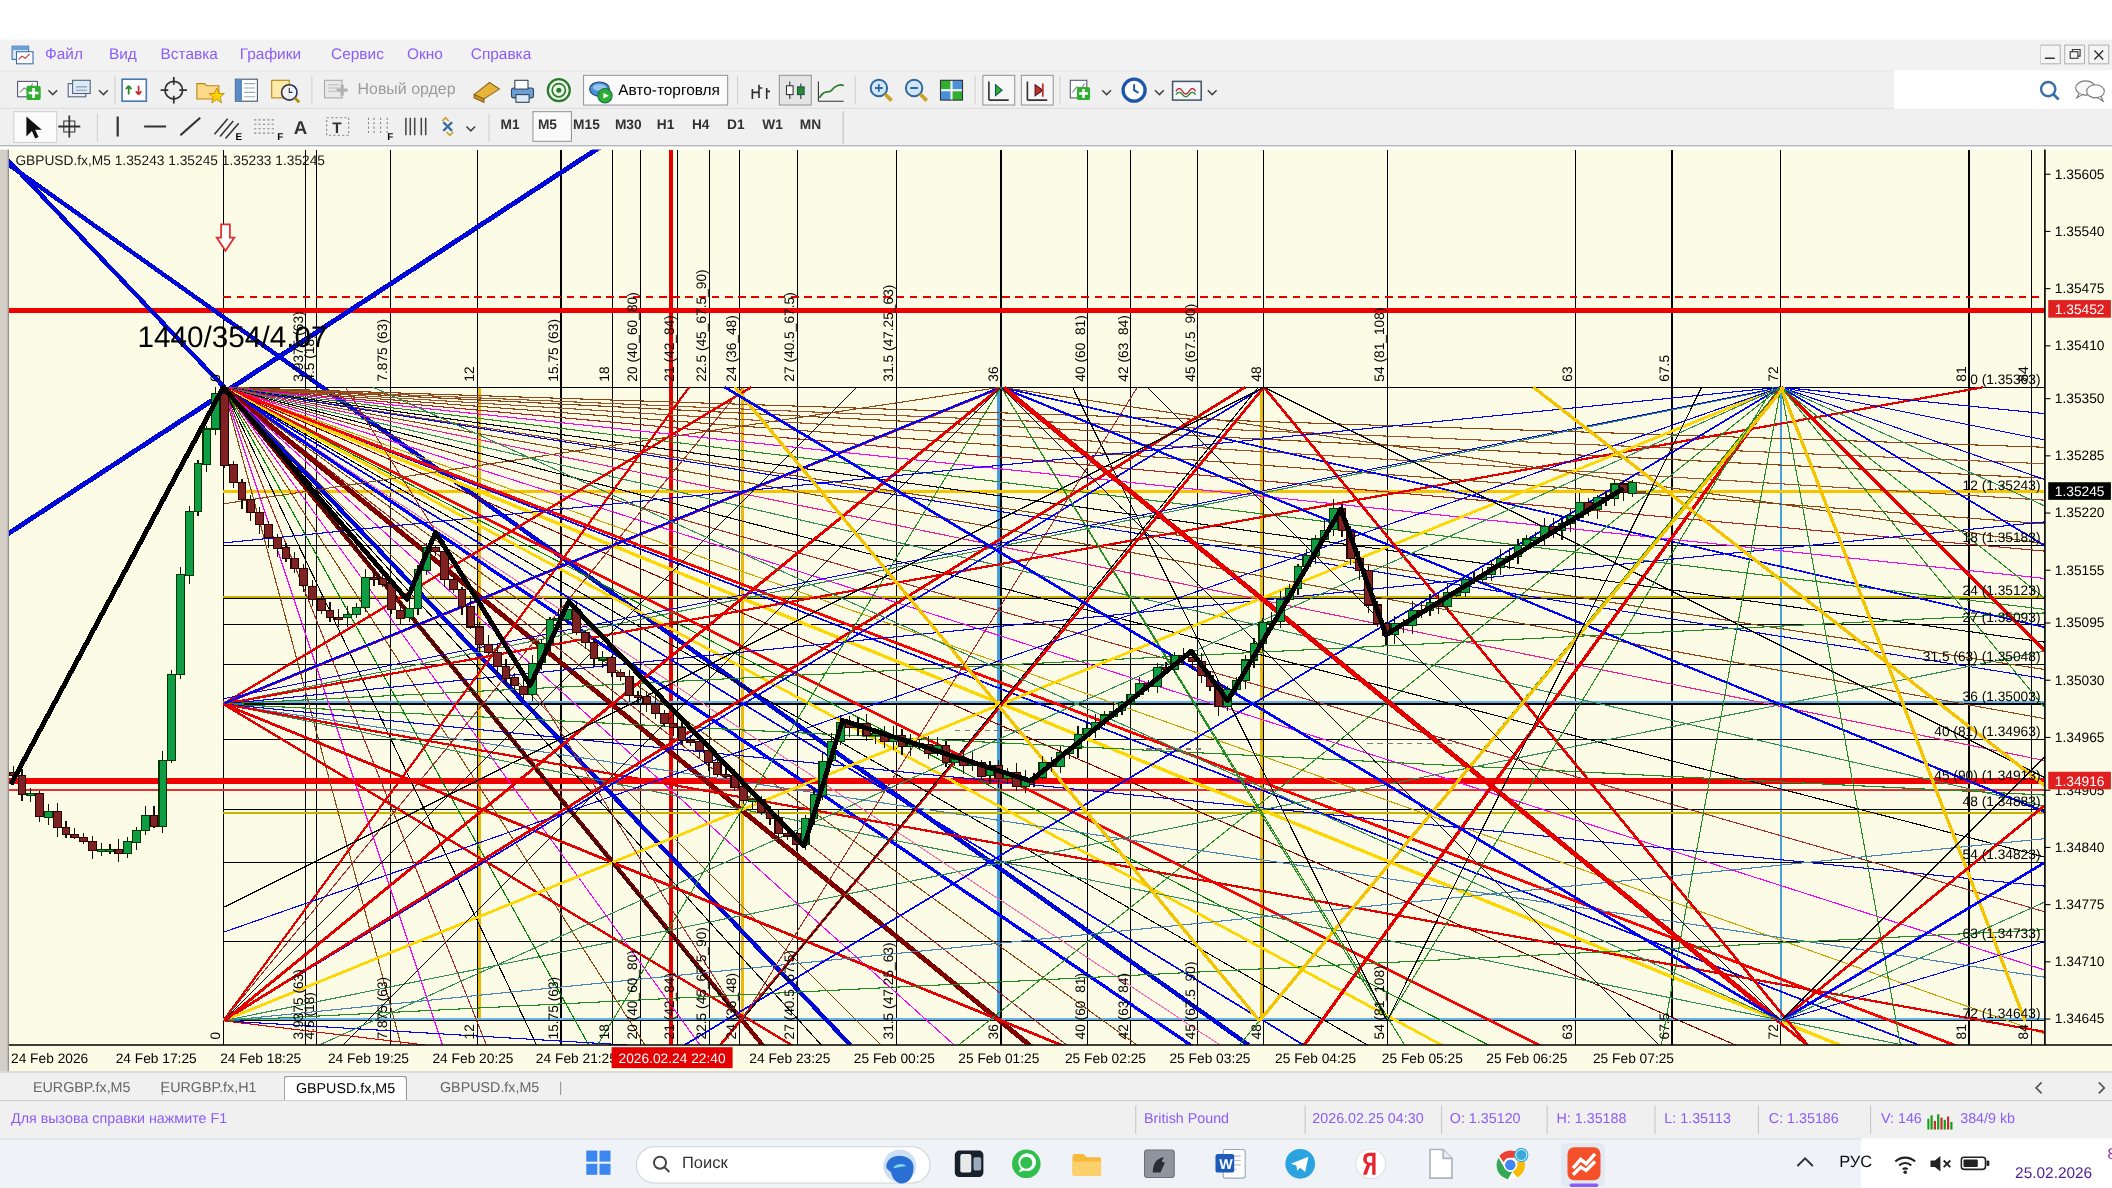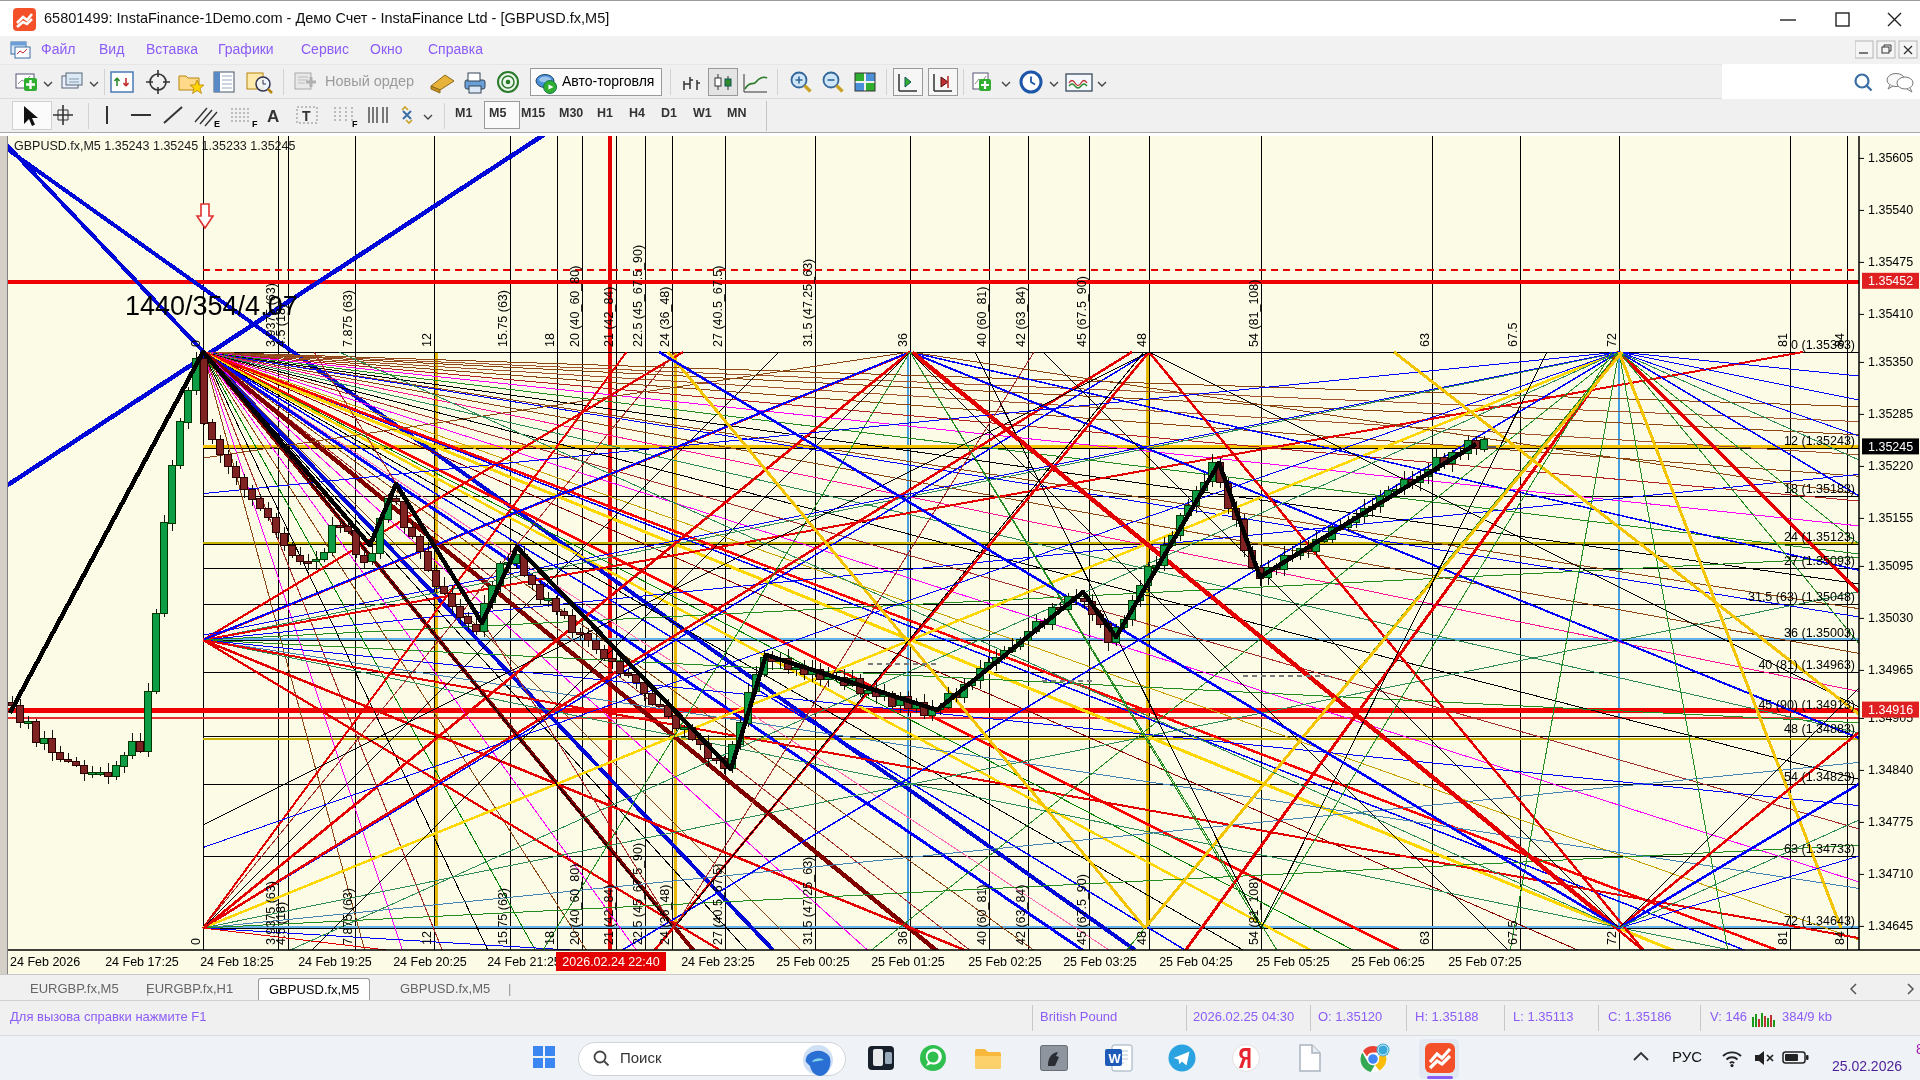--- a/index.html
+++ b/index.html
@@ -14,21 +14,21 @@
 #tb1{left:0;top:64px;width:1722px;height:35px;background:#f0f0f0;border-top:1px solid #e6e6e6;border-bottom:1px solid #dcdcdc}
 #tb2{left:0;top:99px;width:1920px;height:34px;background:#f0f0f0;border-bottom:1px solid #a8a8a8}
 .sep{position:absolute;top:4px;width:1px;height:26px;background:#d2d2d2}
 .tf{position:absolute;top:7px;font-size:12.5px;font-weight:bold;color:#333}
 #tabs{left:0;top:974px;width:1920px;height:26px;background:#f0f0f0;border-top:1px solid #c8c8c8}
 .tab{position:absolute;top:3px;height:23px;font-size:13px;color:#666;padding:3px 10px}
 .tab.on{background:#fff;border:1px solid #999;border-bottom:0;color:#000;border-radius:3px 3px 0 0}
 #status{left:0;top:1000px;width:1920px;height:35px;background:#f0f0f0;border-top:1px solid #d0d0d0}
 #status span{position:absolute;top:8px;font-size:13px;color:#8b5cf6}
 #status i{position:absolute;top:4px;width:1px;height:26px;background:#c8c8c8}
-#bar{left:0;top:1035px;width:1920px;height:45px;background:#eff3f8;border-top:1px solid #d8dce2}
+#bar{left:0;top:1035px;width:1692px;height:45px;background:#eff3f8;border-top:1px solid #d8dce2}
 </style></head>
 <body>
 <div id="page">
 
 <svg class="abs" style="left:0;top:0" width="1920" height="1080" xmlns="http://www.w3.org/2000/svg">
       <rect x="8" y="136" width="1912" height="838" fill="#FCFCE6"></rect>
       <defs>
         <clipPath id="pc">
           <rect x="8" y="136" width="1851" height="814"></rect>
         </clipPath>
@@ -712,32 +712,20 @@
         <text x="1196" y="966" font-size="12.5" fill="#000" text-anchor="middle">25 Feb 04:25</text>
         <text x="1293" y="966" font-size="12.5" fill="#000" text-anchor="middle">25 Feb 05:25</text>
         <text x="1388" y="966" font-size="12.5" fill="#000" text-anchor="middle">25 Feb 06:25</text>
         <text x="1485" y="966" font-size="12.5" fill="#000" text-anchor="middle">25 Feb 07:25</text>
         <rect x="556" y="952" width="110" height="19" fill="#E40000"></rect>
         <text x="611" y="966" font-size="12.5" fill="#fff" text-anchor="middle">2026.02.24 22:40</text>
       </g>
     </svg>
 <div class="abs" style="left:0;top:136px;width:8px;height:838px;background:#d4d0c8;border-right:1px solid #808080"></div>
 
-<div class="abs" id="title">
-  <div id="appic"><svg width="23" height="23">
-          <path d="M4 15 L10 9 L14 12 L19 6" stroke="#fff" stroke-width="2.6" fill="none"></path>
-          <path d="M4 19 L10 14 L14 16 L19 11" stroke="#fff" stroke-width="2.6" fill="none"></path>
-        </svg></div>
-  <span class="t">65801499: InstaFinance-1Demo.com - Демо Счет - InstaFinance Ltd - [GBPUSD.fx,M5]</span>
-  <svg class="abs" style="left:1770px;top:8px" width="150" height="22">
-    <line x1="10" y1="11" x2="26" y2="11" stroke="#222" stroke-width="1.4"></line>
-    <rect x="66" y="4" width="13" height="13" fill="none" stroke="#222" stroke-width="1.4"></rect>
-    <path d="M118 4 L131 17 M131 4 L118 17" stroke="#222" stroke-width="1.4"></path>
-  </svg>
-</div>
 
 <div class="abs" id="menu">
   <svg class="abs" style="left:10px;top:5px" width="22" height="18">
         <rect x="1" y="1" width="15" height="12" fill="#dceaf8" stroke="#3a6ea5"></rect>
         <rect x="1" y="1" width="15" height="3.5" fill="#6a9fd8"></rect>
         <rect x="5" y="6" width="15" height="11" fill="#fff" stroke="#3a6ea5"></rect>
         <path d="M7 13 l3 -3 l3 2 l4 -4" stroke="#c03030" fill="none"></path>
       </svg>
   <span style="left:41px">Файл</span>
       <span style="left:99px">Вид</span>

